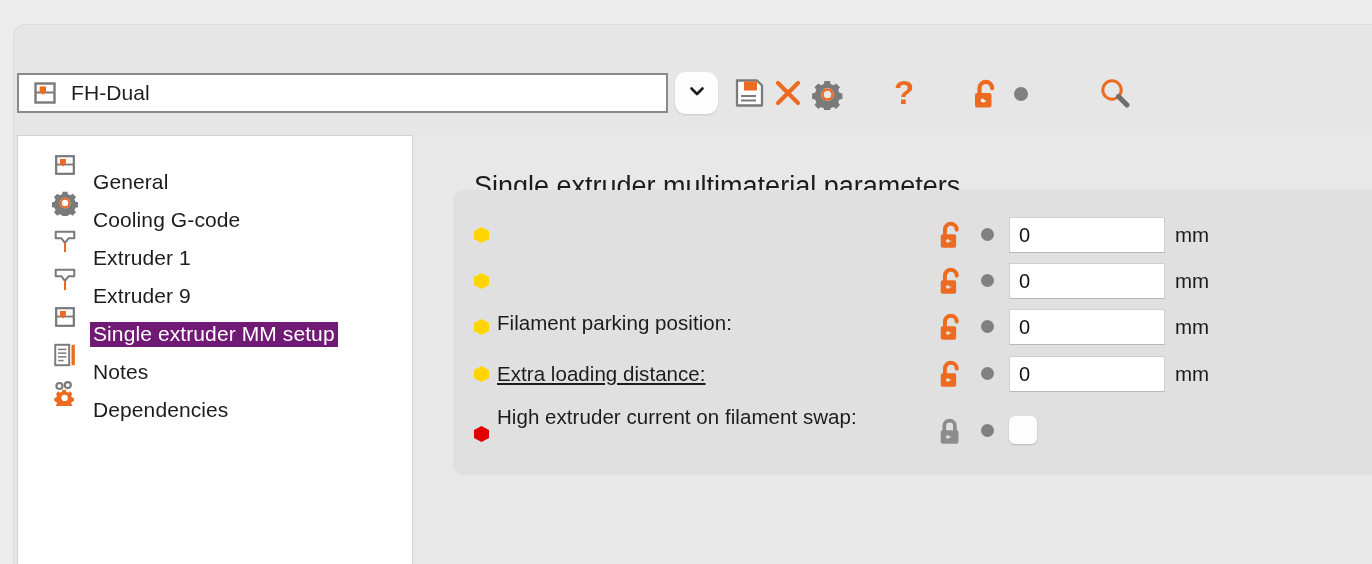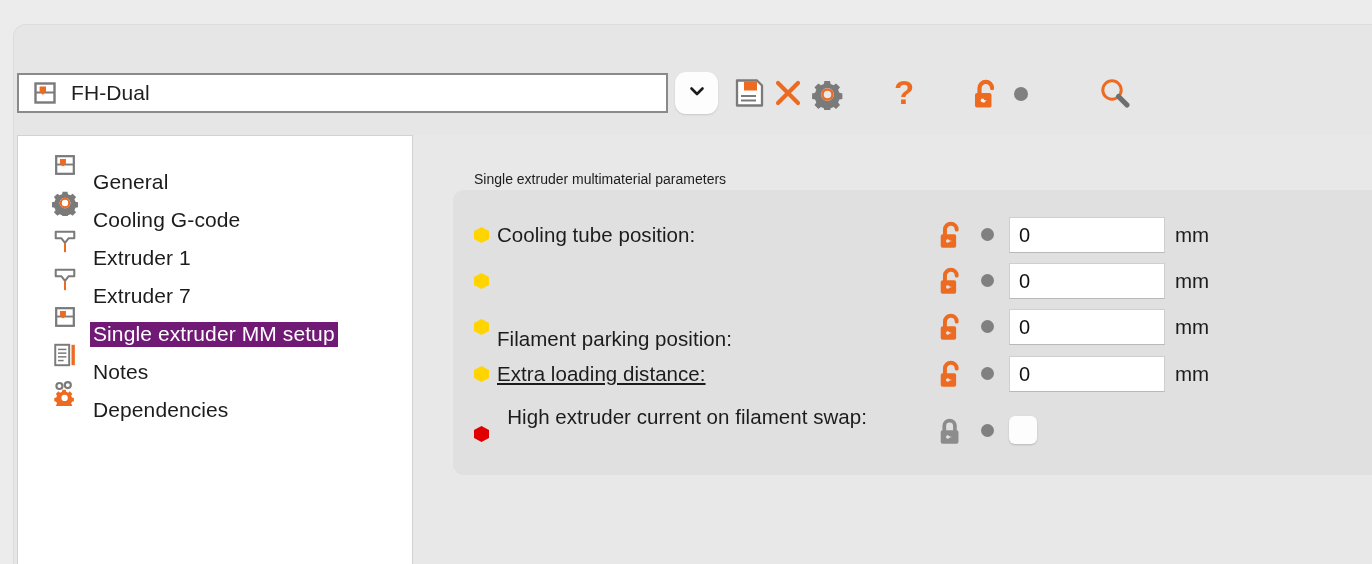--- a/index.html
+++ b/index.html
@@ -107,21 +107,21 @@
   
   #main {
     position: absolute;
     left: 400px; top: 110px;
     right: 0; bottom: 0;
     background: #e8e8e9;
   }
   #panel-title {
     position: absolute;
     left: 60px; top: 36px;
-    font-size: 14px;
+    font-size: 27px;
     color: #1c1c1c;
   }
   #group-box {
     position: absolute;
     left: 39px; top: 55px;
     right: -40px;
     height: 285px;
     background: #e0e0e1;
     border-radius: 11px;
   }
@@ -316,21 +316,21 @@
       <span class="nav-label">Extruder 1</span>
     </div>
 
     <div class="nav-item">
       <span class="nav-icon">
         <svg width="26" height="26" viewBox="0 0 28 28">
           <path d="M4 4 h20 v7 h-6 l-4 5 l-4 -5 h-6 z" fill="none" stroke="#7A7A7A" stroke-width="2.2" stroke-linejoin="round"></path>
           <line x1="14" y1="16" x2="14" y2="26" stroke="#ED6B21" stroke-width="2.2"></line>
         </svg>
       </span>
-      <span class="nav-label">Extruder 7</span>
+      <span class="nav-label">Extruder 9</span>
     </div>
 
     <div class="nav-item selected">
       <span class="nav-icon">
         <svg width="26" height="24" viewBox="0 0 28 24">
           <rect x="4.5" y="2.5" width="19" height="19" fill="#ffffff" stroke="#7A7A7A" stroke-width="2.4"></rect>
           <line x1="4.5" y1="11.5" x2="23.5" y2="11.5" stroke="#7A7A7A" stroke-width="2"></line>
           <path d="M8.6 5.5 h6.4 v5.2 l-3.2 3.0 l-3.2 -3.0 z" fill="#ED6B21"></path>
         </svg>
       </span>
@@ -374,21 +374,20 @@
   <div id="main">
 
     <div id="panel-title">Single extruder multimaterial parameters</div>
 
     <div id="group-box">
 
       <div class="param-row" style="top:28px;height:34px;">
         <span class="bullet">
           <span class="hexdot" style="background:#FFD400;display:block;"></span>
         </span>
-        <span class="param-label" style="top:4px;">Cooling tube position:</span>
         <span class="lock-slot">
           <svg width="28" height="30" viewBox="0 0 30 32">
             <path d="M8.5 14 V9.2 a6.3 6.3 0 0 1 12.6 0" fill="none" stroke="#ED6B21" stroke-width="4.2" stroke-linecap="round"></path>
             <rect x="4" y="14" width="16.5" height="14.5" rx="2" fill="#ED6B21"></rect>
             <circle cx="11.5" cy="21.4" r="1.9" fill="#e0e0e1"></circle>
             <path d="M11 20 l5 1.4 l-5 1.4 z" fill="#e0e0e1"></path>
           </svg>
         </span>
         <span class="grey-dot" style="top:10px;"></span>
         <span class="value-input" style="top:-1px;">0</span>
@@ -409,21 +408,21 @@
         </span>
         <span class="grey-dot" style="top:10px;"></span>
         <span class="value-input" style="top:-1px;">0</span>
         <span class="unit" style="top:5px;">mm</span>
       </div>
 
       <div class="param-row" style="top:120px;height:34px;">
         <span class="bullet">
           <span class="hexdot" style="background:#FFD400;display:block;"></span>
         </span>
-        <span class="param-label" style="top:16px;">Filament parking position:</span>
+        <span class="param-label" style="top:0;">Filament parking position:</span>
         <span class="lock-slot">
           <svg width="28" height="30" viewBox="0 0 30 32">
             <path d="M8.5 14 V9.2 a6.3 6.3 0 0 1 12.6 0" fill="none" stroke="#ED6B21" stroke-width="4.2" stroke-linecap="round"></path>
             <rect x="4" y="14" width="16.5" height="14.5" rx="2" fill="#ED6B21"></rect>
             <circle cx="11.5" cy="21.4" r="1.9" fill="#e0e0e1"></circle>
             <path d="M11 20 l5 1.4 l-5 1.4 z" fill="#e0e0e1"></path>
           </svg>
         </span>
         <span class="grey-dot" style="top:10px;"></span>
         <span class="value-input" style="top:-1px;">0</span>
@@ -445,21 +444,21 @@
         </span>
         <span class="grey-dot" style="top:10px;"></span>
         <span class="value-input" style="top:-1px;">0</span>
         <span class="unit" style="top:5px;">mm</span>
       </div>
 
       <div class="param-row" style="top:211px;height:58px;">
         <span class="bullet" style="top:25px;">
           <span class="hexdot" style="background:#E00000;display:block;"></span>
         </span>
-        <span class="param-label" style="top:3px;width:370px;text-align:right;">High extruder current on filament swap:</span>
+        <span class="param-label" style="top:3px;width:370px;">High extruder current on filament swap:</span>
         <span class="lock-slot" style="top:16px;">
           <svg width="28" height="30" viewBox="0 0 30 32">
             <path d="M7.8 14 V9.4 a5.7 5.7 0 0 1 11.4 0 V14" fill="none" stroke="#8C8C8C" stroke-width="4" stroke-linecap="round"></path>
             <rect x="4" y="14" width="19" height="14.5" rx="2" fill="#8C8C8C"></rect>
             <circle cx="11.5" cy="21.4" r="1.9" fill="#e0e0e1"></circle>
             <path d="M11 20 l5 1.4 l-5 1.4 z" fill="#e0e0e1"></path>
           </svg>
         </span>
         <span class="grey-dot" style="top:23px;"></span>
         <span class="checkbox" style="top:15px;"></span>

